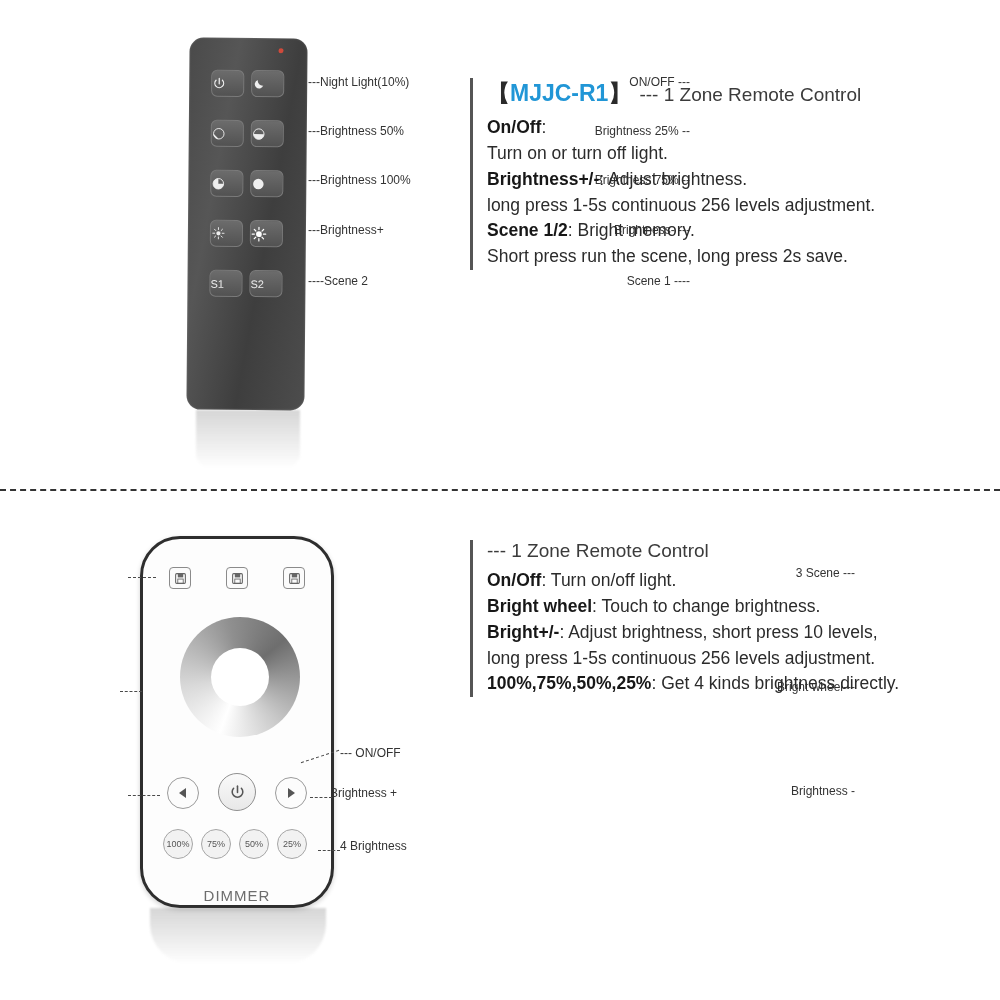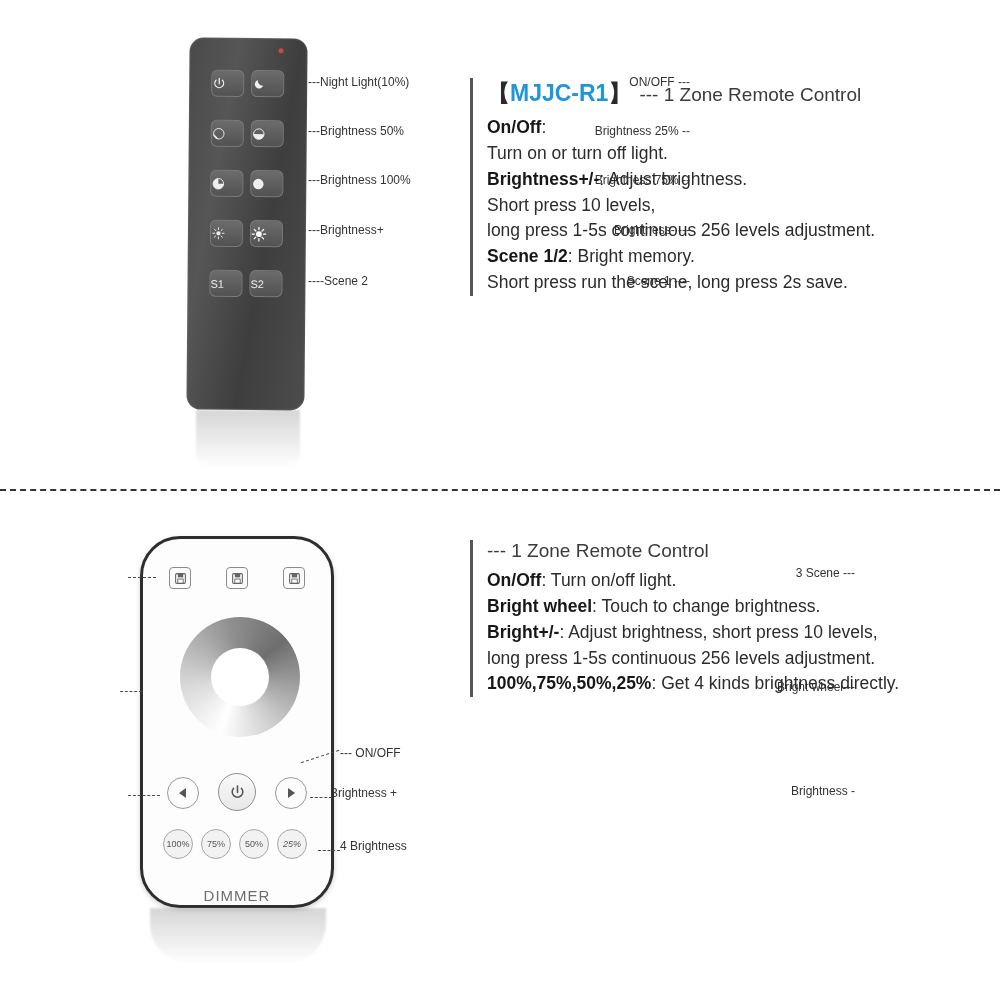--- a/index.html
+++ b/index.html
@@ -248,21 +248,20 @@
 
     <div class="panel" style="left:470px; top:78px; width:520px;">
       <div class="title-row">
         <span><span class="brand"><span class="bracket">【</span><span>MJJC-R1</span><span class="bracket">】</span></span></span>
         <span class="title-sub">--- 1 Zone Remote Control</span>
       </div>
       <div id="r1-lines">
           <p><b>On/Off</b><span>:</span></p>
           <p><span>Turn on or turn off light.</span></p>
           <p><b>Brightness+/-</b><span>: Adjust brightness.</span></p>
-          <p><span>Short press 10 levels,</span></p>
           <p><span>long press 1-5s continuous 256 levels adjustment.</span></p>
           <p><b>Scene 1/2</b><span>: Bright memory.</span></p>
           <p><span>Short press run the scene, long press 2s save.</span></p>
         </div>
     </div>
   </div>
 
   <div class="divider"></div>
 
   <div>
@@ -325,21 +324,21 @@
       <div id="r6-pct-buttons">
           <div class="pct-btn" style="left: 20px; top: 290px;">
             <span>100%</span>
           </div>
           <div class="pct-btn" style="left: 58px; top: 290px;">
             <span>75%</span>
           </div>
           <div class="pct-btn" style="left: 96px; top: 290px;">
             <span>50%</span>
           </div>
-          <div class="pct-btn" style="left: 134px; top: 290px; font-style: italic;">
+          <div class="pct-btn" style="left: 134px; top: 290px;">
             <span>25%</span>
           </div>
         </div>
 
       <div class="dimmer-word">DIMMER</div>
     </div>
     <div class="refl" style="left:150px; top:908px; width:176px; height:56px; border-radius:0 0 40px 40px;"></div>
 
     <div class="panel" style="left:470px; top:540px; width:528px;">
       <div class="title-row">

